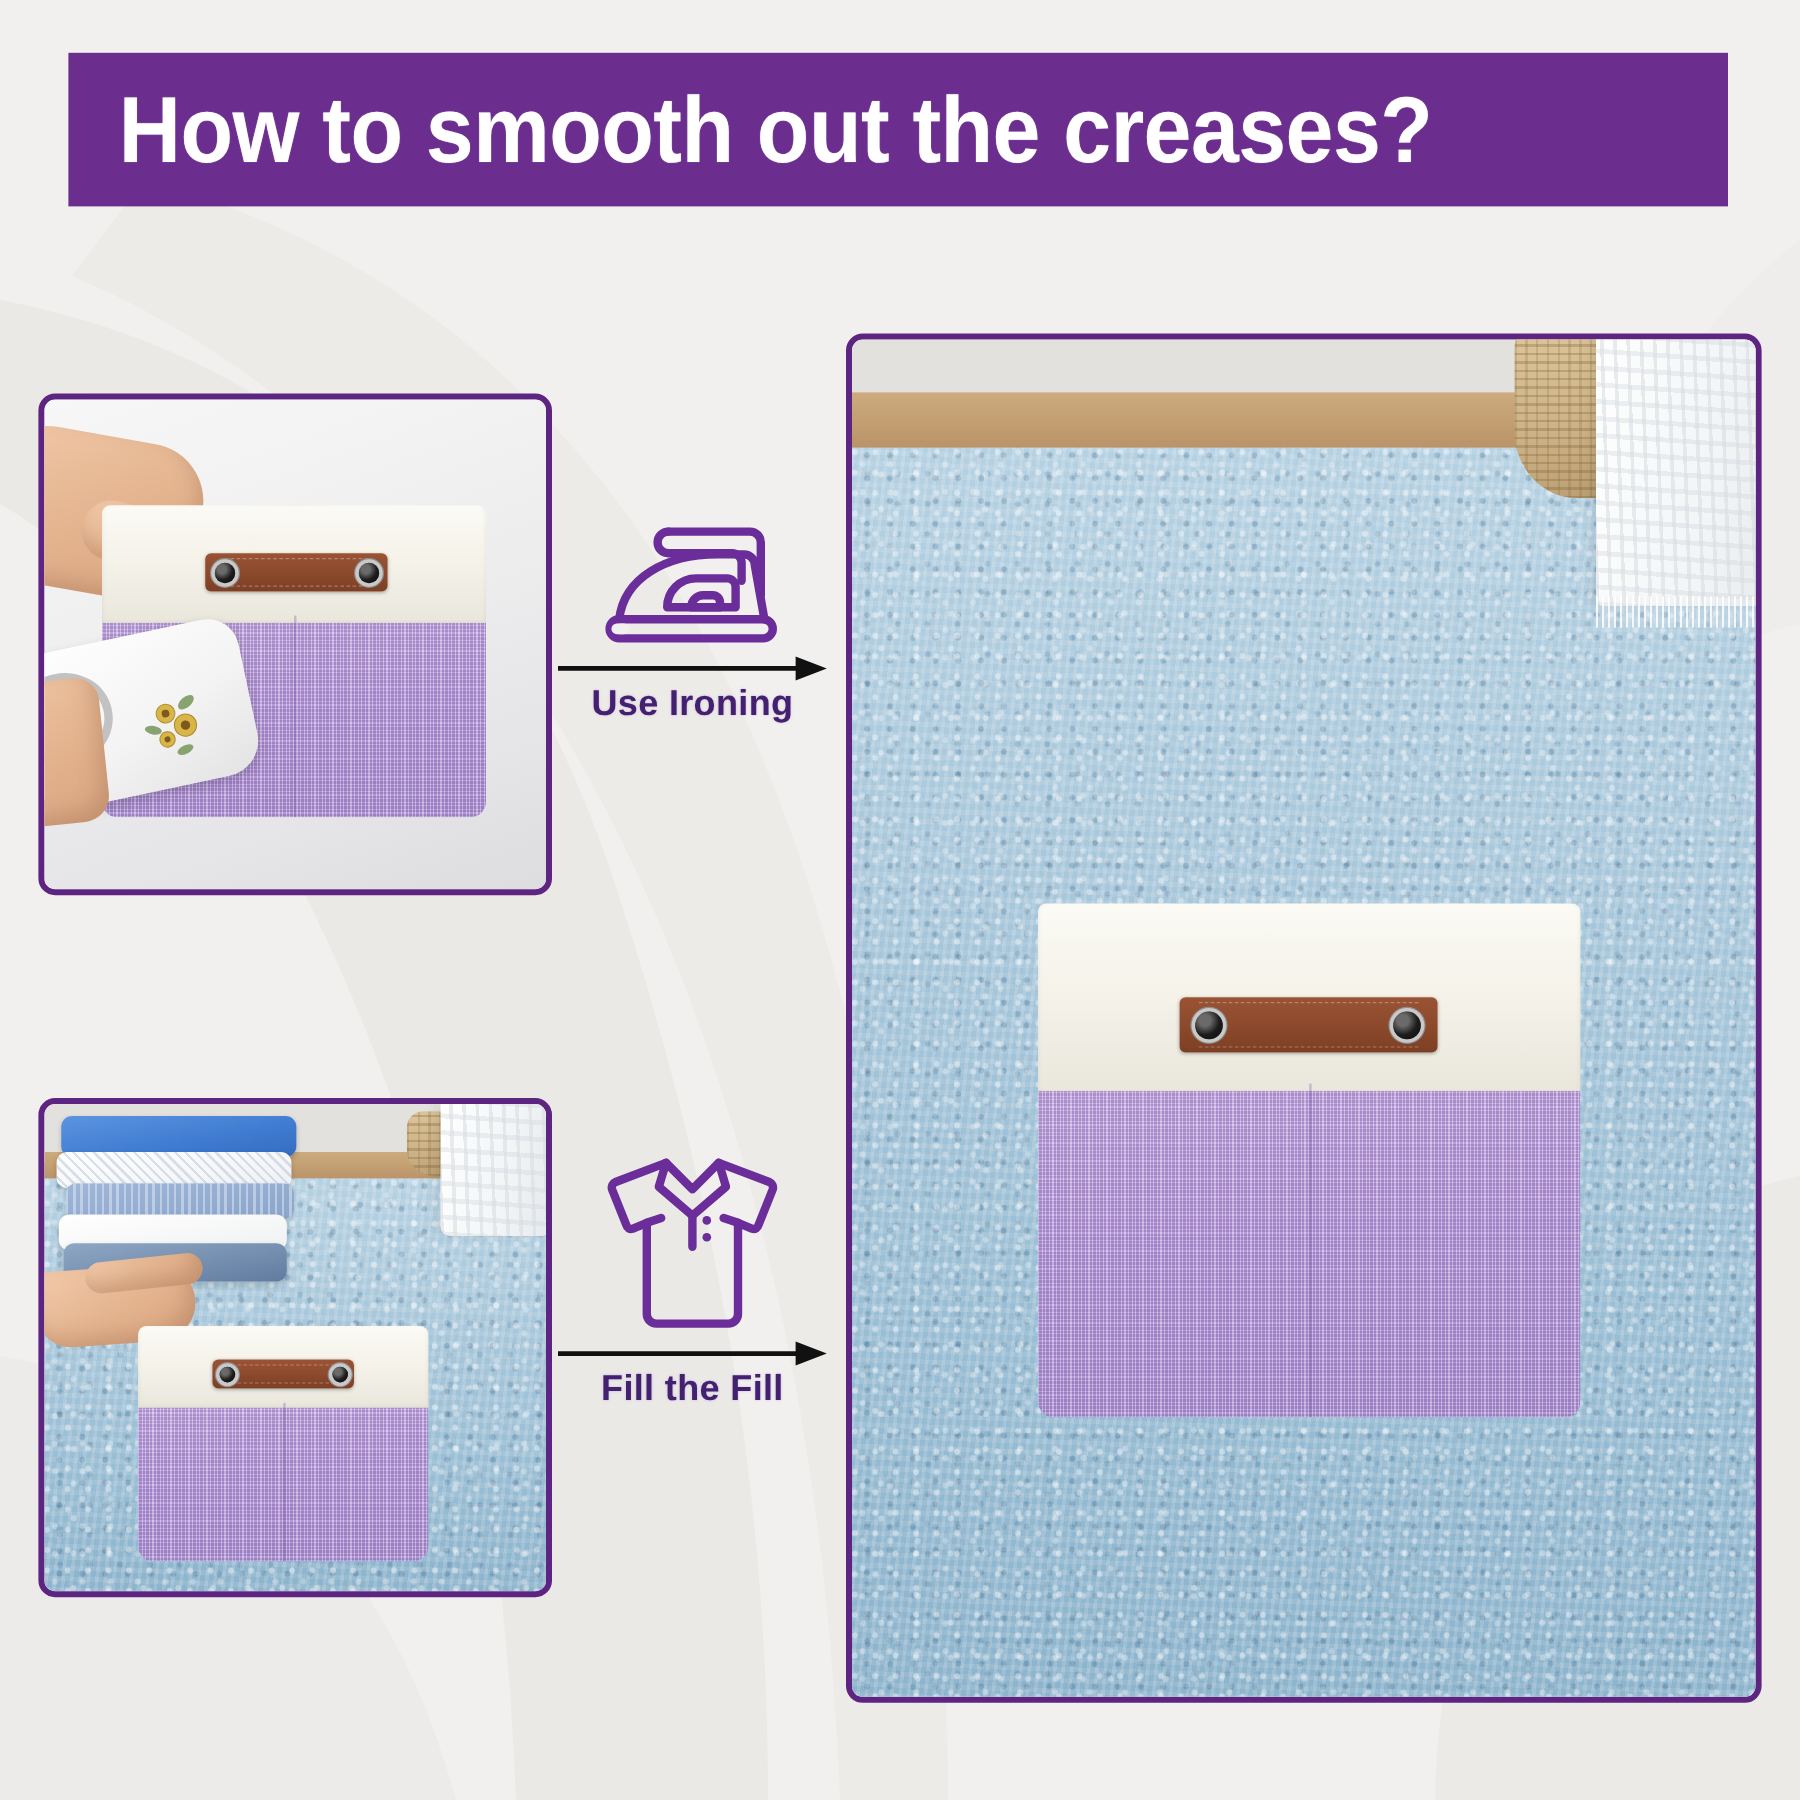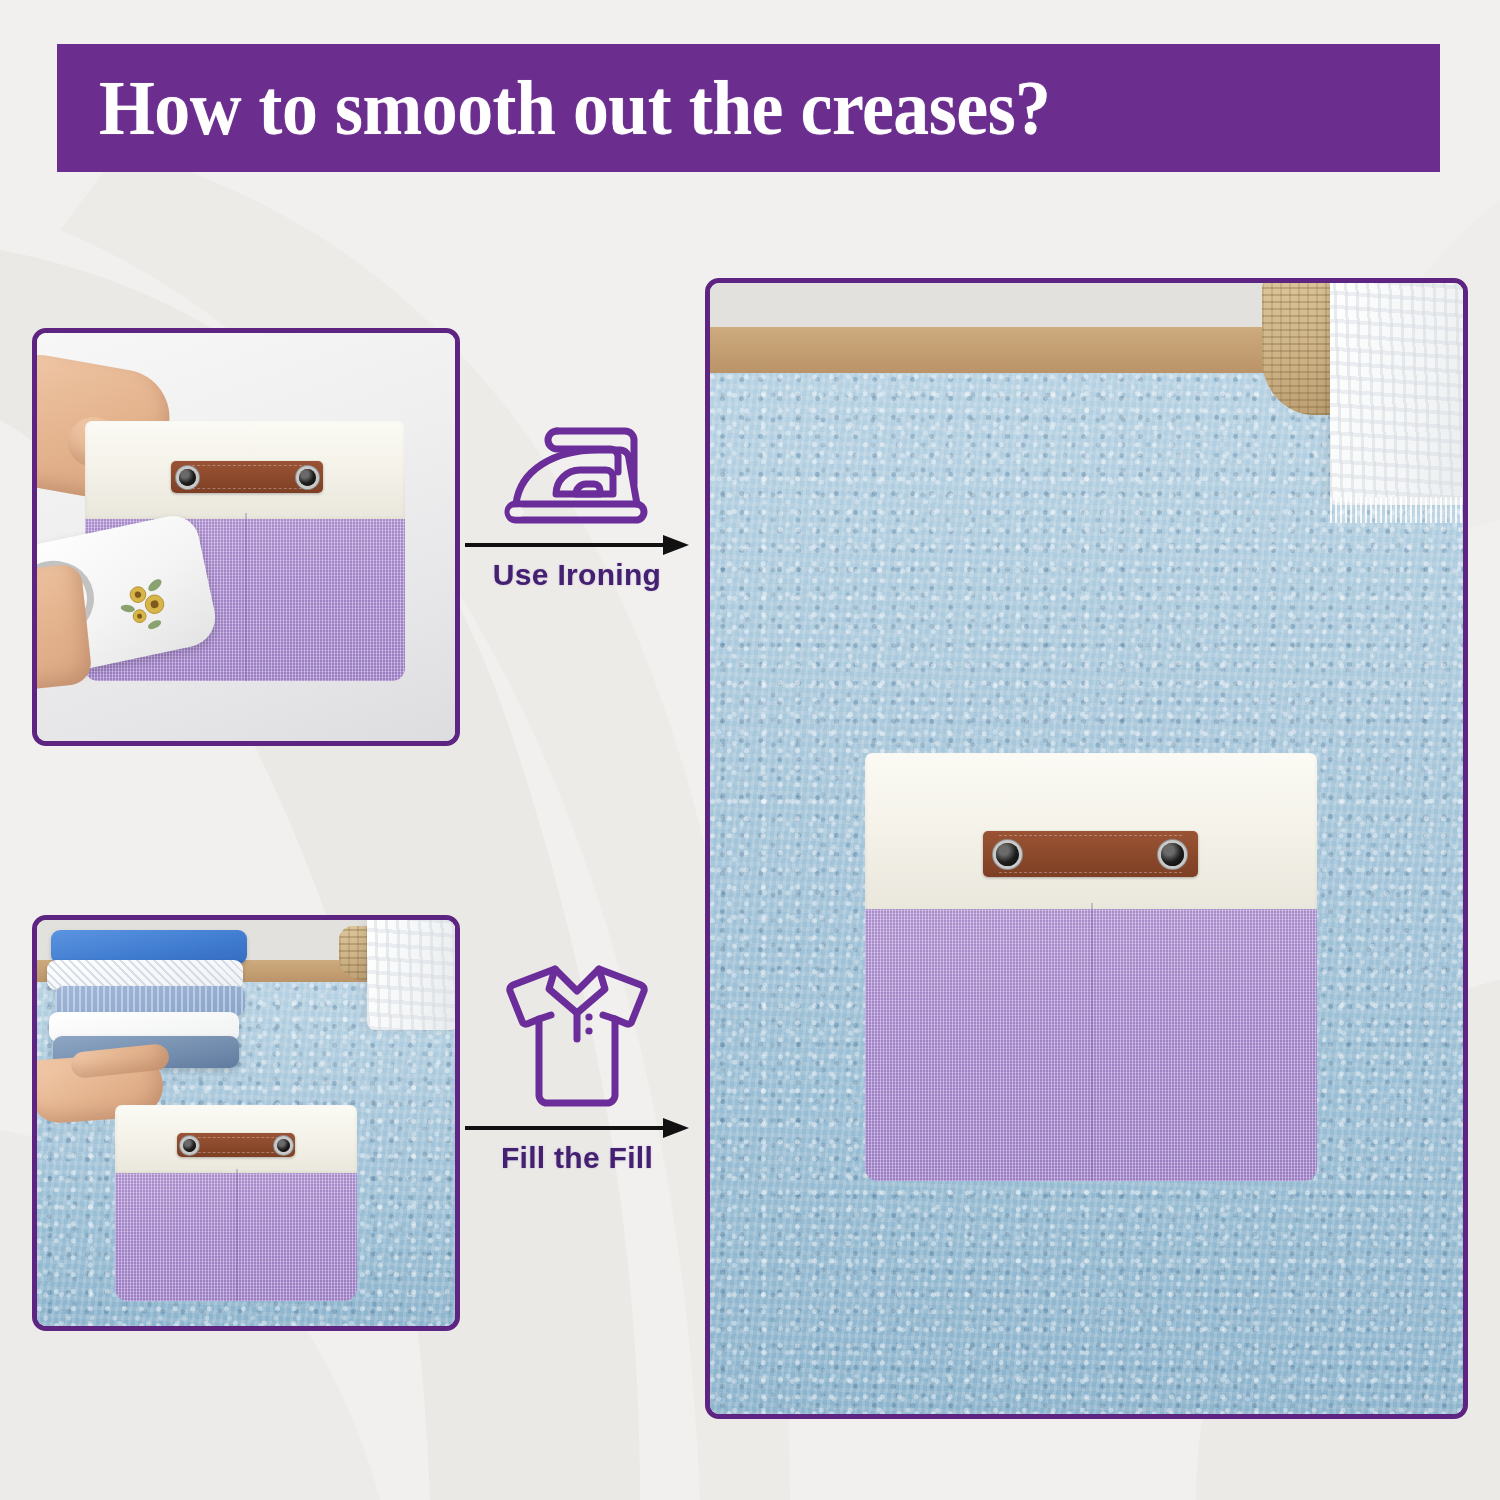--- a/index.html
+++ b/index.html
@@ -14,21 +14,21 @@
   
   #bg-decor { position:absolute; inset:0; z-index:0; pointer-events:none; }
 
   
   #title-banner {
     position:absolute;
     left:57px; top:44px;
     width:1383px; height:128px;
     background:#6B2D8E;
     z-index:3;
-    display:flex; align-items:center;font-family:Liberation Serif, serif;
+    display:flex; align-items:center;
   }
   #title-text {
     color:#ffffff;
     font-size:78px;
     font-weight:bold;
     letter-spacing:-0.5px;
     margin-left:42px;
     white-space:nowrap;
     transform:scaleX(0.92);
     transform-origin:left center;
@@ -174,21 +174,21 @@
   .step-icon { display:block; margin:0 auto; }
   .step-arrow { display:block; }
   .step-label {
     color:#432070;
     font-size:30px;
     font-weight:bold;
     letter-spacing:.3px;
     text-shadow:0 0 2px rgba(150,110,190,.45);
     white-space:nowrap;
   }
-  #step-iron { left:463px; top:412px;  width:228px; }
+  #step-iron { left:463px; top:424px;  width:228px; }
   #step-fill { left:463px; top:955px;  width:228px; }
 </style>
 </head>
 <body>
 
 <svg id="bg-decor" width="1500" height="1500" viewBox="0 0 1500 1500">
   <rect x="0" y="0" width="1500" height="1500" fill="#f1f0ee"></rect>
   <path d="M0 250 C 260 300 430 470 520 760 C 600 1010 640 1250 640 1500 L 430 1500 C 420 1230 370 1000 280 800 C 190 600 90 470 0 420 Z" fill="#e9e8e5" opacity="0.95"></path>
   <path d="M120 150 C 420 230 600 470 690 790 C 760 1040 790 1270 790 1500 L 700 1500 C 690 1250 650 1030 570 820 C 470 560 300 330 60 230 Z" fill="#eceae7" opacity="0.9"></path>
   <path d="M1500 980 C 1360 1010 1270 1120 1230 1280 C 1205 1380 1196 1450 1196 1500 L 1500 1500 Z" fill="#eae9e6" opacity="0.9"></path>

